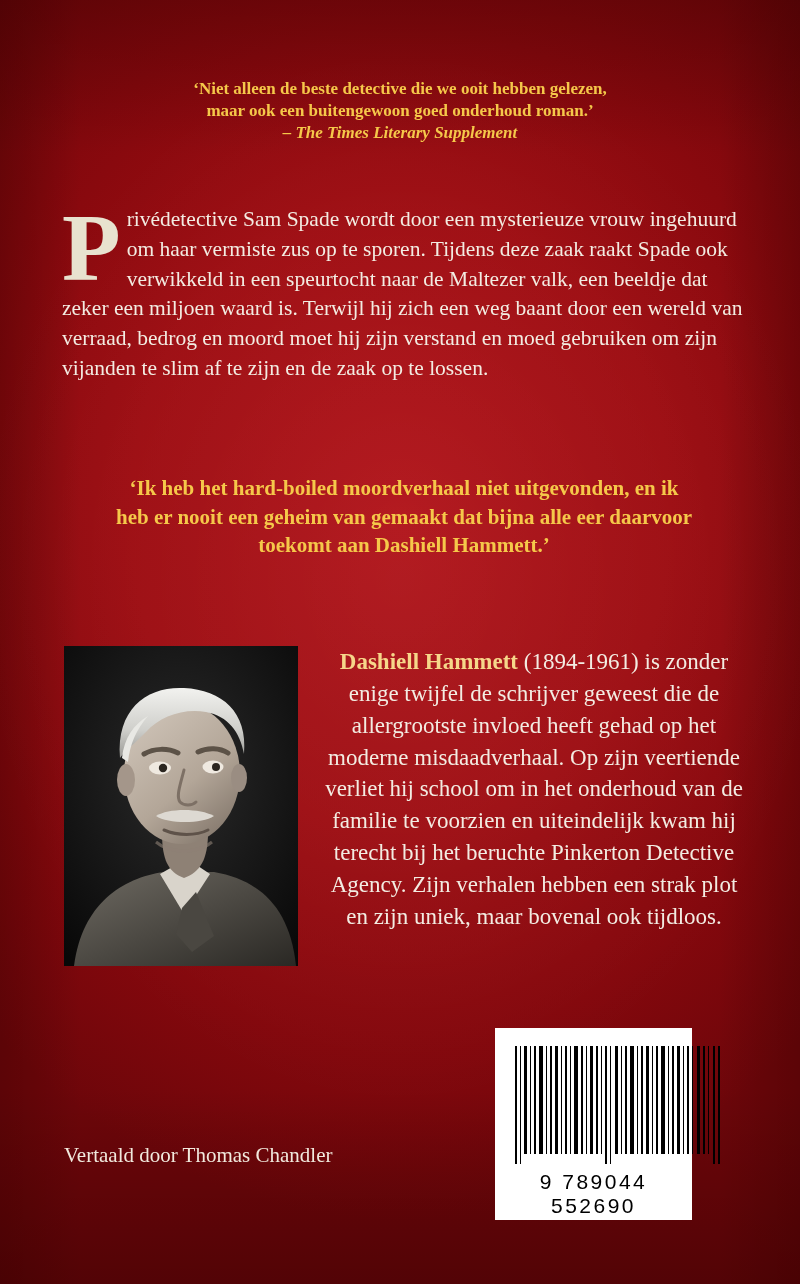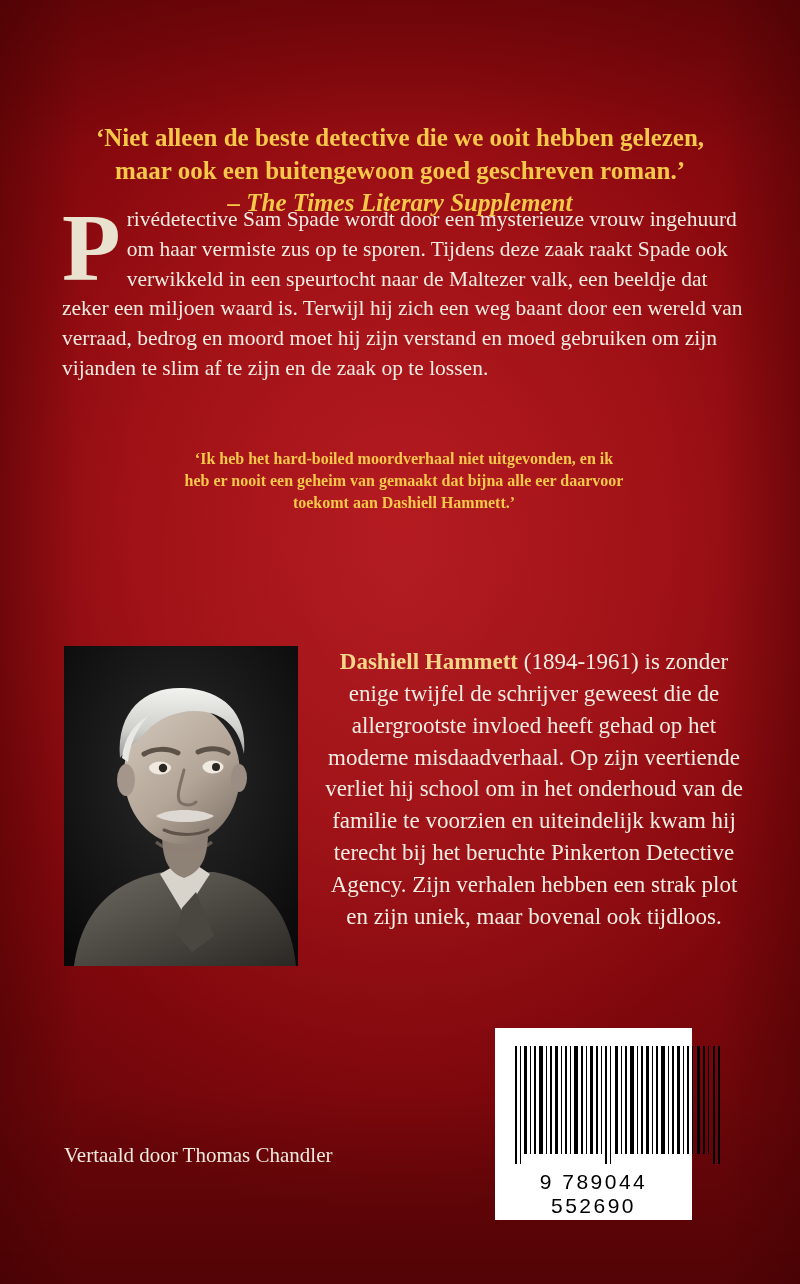--- a/index.html
+++ b/index.html
@@ -38,24 +38,23 @@
   }
 
   
   .top-quote {
     position: absolute;
     left: 62px;
     top: 78px;
     width: 676px;
     text-align: center;
     color: #f5c84a;
-    font-size: 25px;
+    font-size: 17px;
     line-height: 1.30;
     font-weight: bold;
-    margin-top: 44px;
   }
   .top-quote .line {
     display: block;
     white-space: nowrap;
   }
   .top-quote .attrib {
     font-style: italic;
     font-weight: bold;
   }
 
@@ -77,25 +76,25 @@
     font-weight: bold;
     color: #e8e2cf;
     margin: 6px 6px 0 0;
     font-family: "Liberation Serif", serif;
   }
 
   
   .mid-quote {
     position: absolute;
     left: 62px;
-    top: 448px;
+    top: 474px;
     width: 684px;
     text-align: center;
     color: #f5c84a;
-    font-size: 16px;
+    font-size: 21px;
     line-height: 1.36;
     font-weight: bold;
   }
   .mid-quote .line { display: block; }
   .mid-quote .attrib { display: block; }
 
   
   .author-photo {
     position: absolute;
     left: 64px;
@@ -160,21 +159,21 @@
   }
 </style>
 </head>
 <body>
 
 <div class="page">
   <div class="content">
 
     <div class="top-quote">
       <span class="line">‘Niet alleen de beste detective die we ooit hebben gelezen,</span>
-      <span class="line">maar ook een buitengewoon goed geschreven roman.’</span>
+      <span class="line">maar ook een buitengewoon goed onderhoud roman.’</span>
       <span class="line attrib">– The Times Literary Supplement</span>
     </div>
 
     <div class="blurb">
       <span class="dropcap">P</span><span>rivédetective Sam Spade wordt door een mysterieuze vrouw ingehuurd om haar vermiste zus op te sporen. Tijdens deze zaak raakt Spade ook verwikkeld in een speurtocht naar de Maltezer valk, een beeldje dat zeker een miljoen waard is. Terwijl hij zich een weg baant door een wereld van verraad, bedrog en moord moet hij zijn verstand en moed gebruiken om zijn vijanden te slim af te zijn en de zaak op te lossen.</span>
     </div>
 
     <div class="mid-quote">
       <span class="line">‘Ik heb het hard-boiled moordverhaal niet uitgevonden, en ik</span>
       <span class="line">heb er nooit een geheim van gemaakt dat bijna alle eer daarvoor</span>

